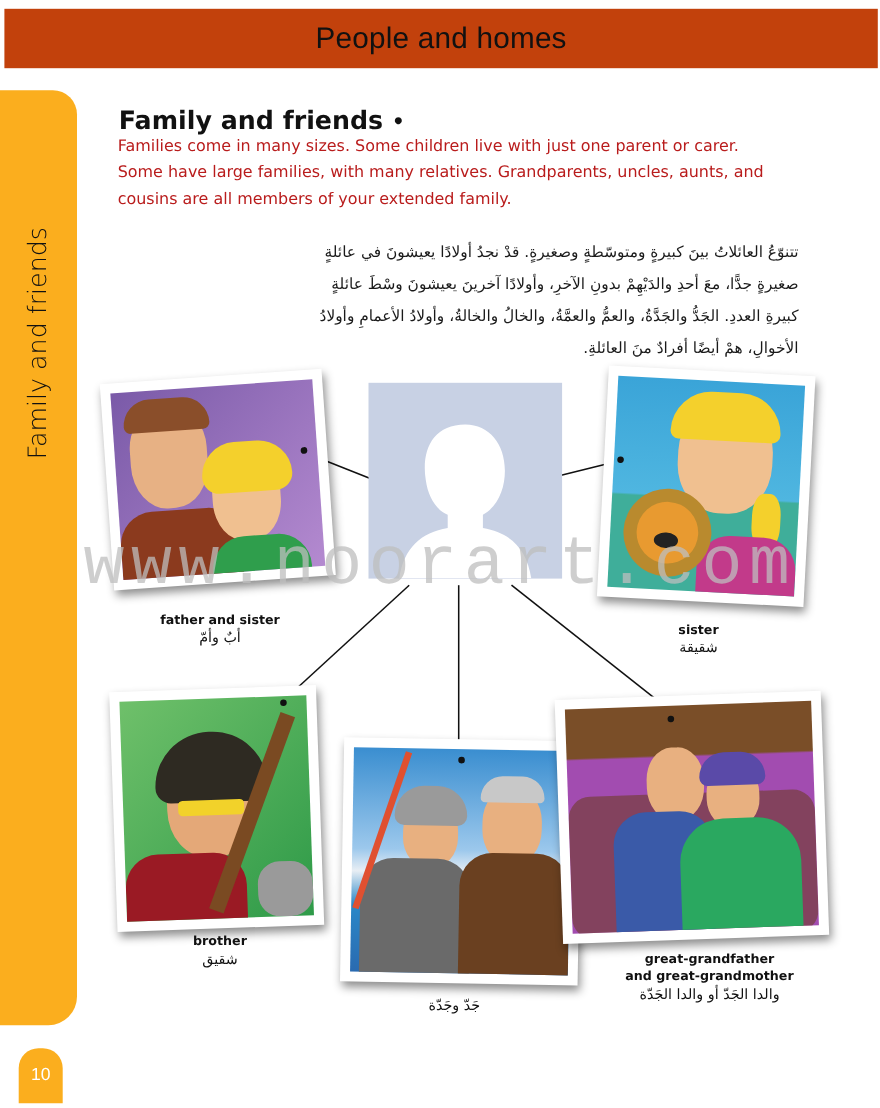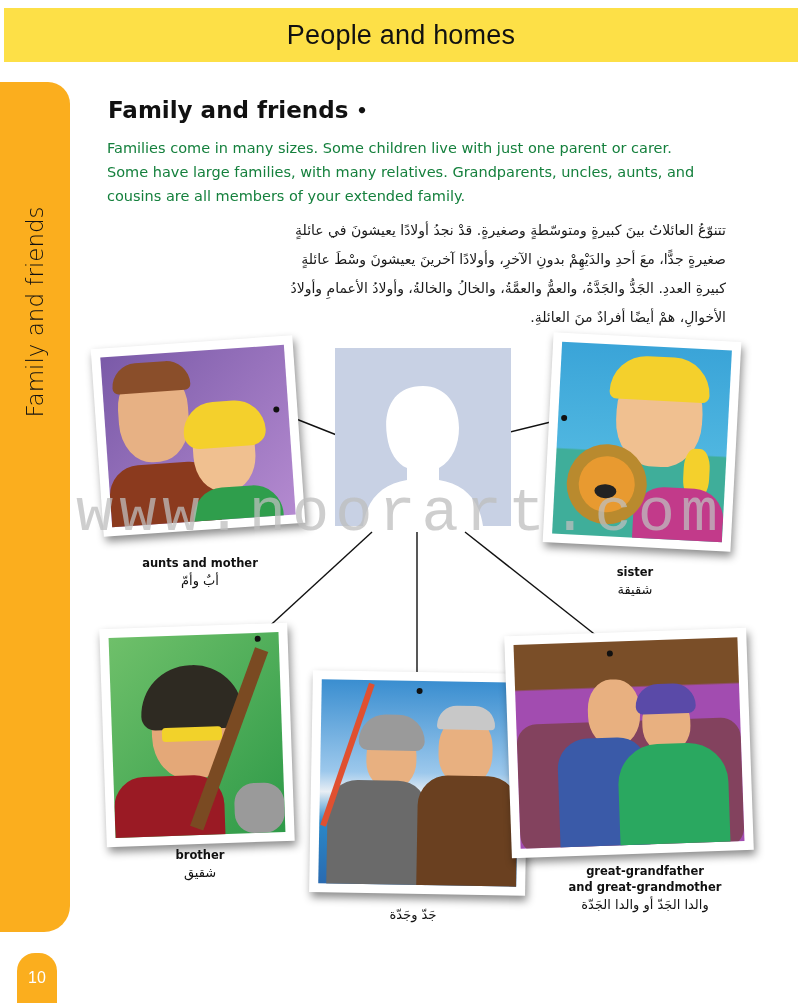--- a/index.html
+++ b/index.html
@@ -1,25 +1,25 @@
 <!DOCTYPE html>
 <html><head>
 <meta charset="utf-8">
 <style>
   html, body { margin:0; padding:0; background:#ffffff; }
   body { width:800px; height:1007px; position:relative; overflow:hidden; font-family:"DejaVu Sans", sans-serif; color:#1a1a1a; }
-  .header-bar { position:absolute; left:4px; top:8px; width:794px; height:54px; background:#fde047; display:flex; align-items:center; justify-content:center; }
+  .header-bar { position:absolute; left:4px; top:8px; width:794px; height:54px; background:#c2410c; display:flex; align-items:center; justify-content:center; }
   .header-title { font-family:"Liberation Sans", sans-serif; font-size:27px; color:#111; letter-spacing:0.2px; }
   .side-tab { position:absolute; left:0; top:82px; width:70px; height:850px; background:#fbae1e; border-radius:0 22px 26px 0; }
   .side-tab-label { position:absolute; left:35px; top:230px; transform:translate(-50%,-50%) rotate(-90deg); white-space:nowrap; font-family:"DejaVu Sans", sans-serif; font-size:23px; color:#111; font-weight:300; }
   .page-number { position:absolute; left:17px; top:953px; width:40px; height:50px; background:#fbae1e; border-radius:18px 18px 0 0; color:#fff; font-size:16px; display:flex; align-items:center; justify-content:center; font-family:"Liberation Sans", sans-serif; }
   .section-title { position:absolute; left:108px; top:97px; font-size:23px; font-weight:bold; color:#111; display:flex; align-items:center; gap:8px; font-family:"DejaVu Sans", sans-serif; }
   .section-title .bullet { font-size:18px; }
   .section-title .ar { direction:rtl; font-size:23px; }
-  .intro-en { position:absolute; left:107px; top:136px; width:610px; font-family:"DejaVu Sans", sans-serif; font-size:14.5px; line-height:24px; color:#15803d; }
+  .intro-en { position:absolute; left:107px; top:121px; width:610px; font-family:"DejaVu Sans", sans-serif; font-size:14.5px; line-height:24px; color:#b91c1c; }
   .intro-ar { position:absolute; left:276px; top:216px; width:450px; direction:rtl; text-align:right; font-family:"DejaVu Sans", sans-serif; font-size:14px; line-height:29px; color:#1a1a1a; }
   .photo { position:absolute; background:#fff; padding:9px; box-shadow:2px 5px 9px rgba(0,0,0,0.45); }
   .photo .pic { width:100%; height:100%; position:relative; overflow:hidden; }
   .dot { position:absolute; width:6px; height:6px; background:#111; border-radius:50%; }
   .silhouette { position:absolute; left:335px; top:348px; width:176px; height:178px; background:#c8d1e4; overflow:hidden; }
   .lines { position:absolute; left:0; top:0; width:800px; height:1007px; pointer-events:none; }
   .caption { position:absolute; text-align:center; font-family:"DejaVu Sans", sans-serif; font-size:11.5px; font-weight:bold; color:#111; line-height:16px; }
   .caption .ar { font-weight:normal; font-size:13px; direction:rtl; line-height:20px; }
   .watermark { position:absolute; left:0; top:478px; width:800px; text-align:center; font-family:"Liberation Mono", monospace; font-size:62px; color:rgba(190,190,190,0.75); letter-spacing:6px; pointer-events:none; }
 </style>
@@ -114,21 +114,21 @@
     <div style="position:absolute;left:72px;top:38px;width:52px;height:66px;background:#e8b080;border-radius:45%;"></div>
     <div style="position:absolute;left:40px;top:96px;width:90px;height:110px;background:#3a5aa8;border-radius:30px 30px 0 0;"></div>
     <div style="position:absolute;left:126px;top:56px;width:48px;height:56px;background:#e8b080;border-radius:45%;"></div>
     <div style="position:absolute;left:120px;top:44px;width:60px;height:30px;background:#5a4aa8;border-radius:30px 30px 10px 10px;"></div>
     <div style="position:absolute;left:100px;top:104px;width:110px;height:110px;background:#2aa860;border-radius:40px 40px 0 0;"></div>
   </div>
   <span class="dot" style="left:102px;top:18px;"></span>
 </div>
 
 <div class="caption" style="left:120px;top:555px;width:160px;">
-  <div>aunts and mother</div>
+  <div>father and sister</div>
   <div class="ar">أبٌ وأمّ</div>
 </div>
 
 <div class="caption" style="left:580px;top:564px;width:110px;">
   <div>sister</div>
   <div class="ar">شقيقة</div>
 </div>
 
 <div class="caption" style="left:150px;top:847px;width:100px;">
   <div>brother</div>

